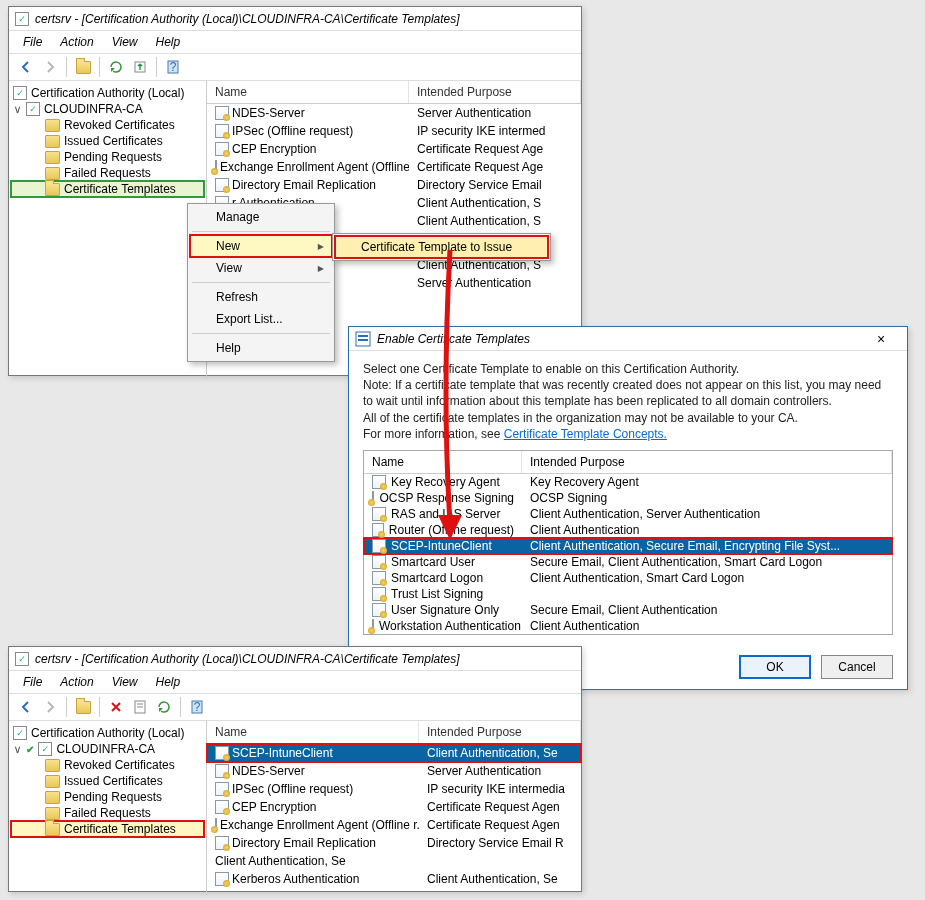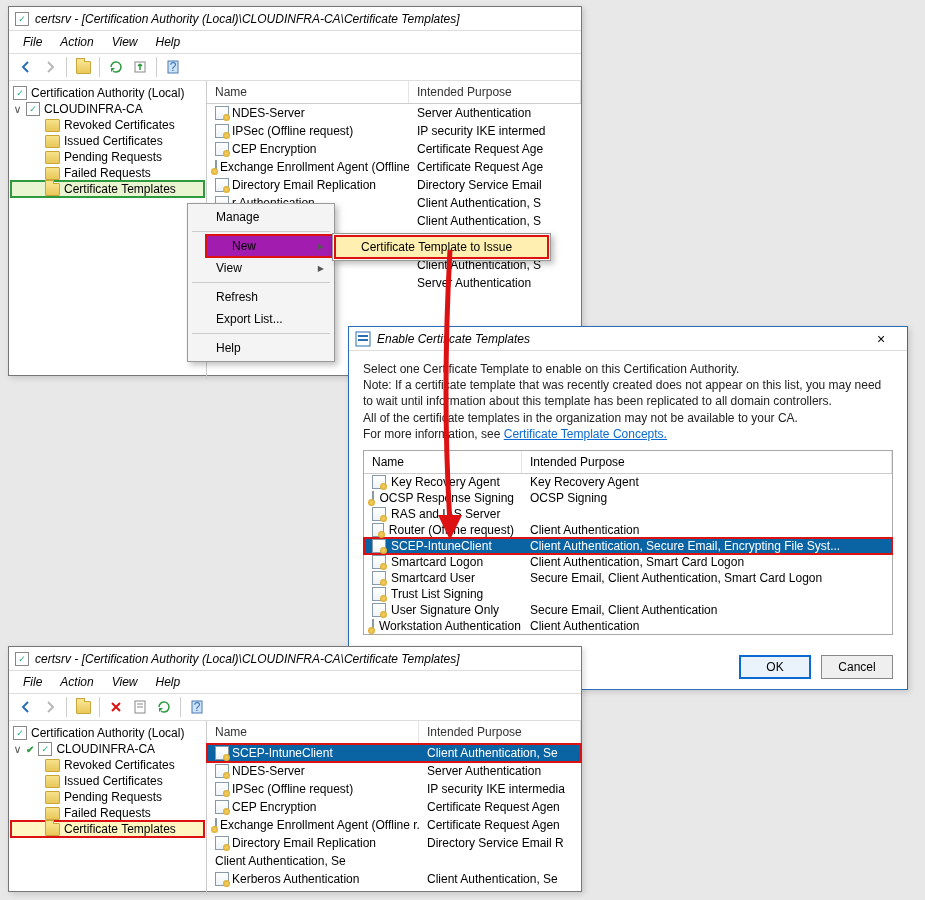--- a/index.html
+++ b/index.html
@@ -29,21 +29,21 @@
   .list-header { display:flex; border-bottom:1px solid #ccc; background:#fff; }
   .list-header .col { padding:4px 8px; border-right:1px solid #e4e4e4; color:#333; }
   .list-row { display:flex; align-items:center; padding:1px 0; }
   .list-row .cell { padding:1px 8px; overflow:hidden; text-overflow:ellipsis; white-space:nowrap; display:flex; align-items:center; gap:3px; }
   .selected-row { background:#0a64a4; color:#fff; }
   .selected-row .cert-ico { filter:none; }
   .ctx { position:absolute; background:#f4f4f4; border:1px solid #999; box-shadow:3px 3px 6px rgba(0,0,0,0.25); padding:2px; z-index:10; }
   .ctx-row { display:flex; align-items:center; padding:4px 26px 4px 26px; position:relative; white-space:nowrap; }
   .ctx-row.has-sub::after { content:"▶"; position:absolute; right:8px; font-size:8px; color:#555; }
   .ctx-sep { height:1px; background:#ccc; margin:3px 2px; }
-  .ctx-row.hover { background:#a21caf; outline:2px solid #d11; outline-offset:-1px;margin-left:16px; }
+  .ctx-row.hover { background:#fef9c3; outline:2px solid #d11; outline-offset:-1px; }
   .sub-ctx { position:absolute; left:100%; top:0; background:#f4f4f4; border:1px solid #999; box-shadow:3px 3px 6px rgba(0,0,0,0.25); padding:2px; }
   .sub-ctx .ctx-row { background:#fff0b2; outline:2px solid #d11; outline-offset:-1px; }
   .dialog { border:1px solid #2a6fb5; }
   .dialog .titlebar { background:#fff; }
   .dialog-body { padding:10px 14px; }
   .dialog .hint { line-height:1.35; color:#222; }
   .dialog a { color:#0a6ad1; text-decoration:underline; }
   .dialog .tbl { border:1px solid #a8a8a8; margin-top:8px; }
   .dialog .tbl-head { display:flex; background:#fff; border-bottom:1px solid #ccc; }
   .dialog .tbl-head .col { padding:4px 8px; border-right:1px solid #e4e4e4; }
@@ -317,20 +317,23 @@
             </div>
             <div class="cell" style="flex:1">
               <span>OCSP Signing</span>
             </div>
           </div>
           <div class="tbl-row">
             <div class="cell" style="width:158px">
               <span class="cert-ico"></span>
               <span>RAS and IAS Server</span>
             </div>
+            <div class="cell" style="flex:1">
+              <span>Client Authentication, Server Authentication</span>
+            </div>
           </div>
           <div class="tbl-row">
             <div class="cell" style="width:158px">
               <span class="cert-ico"></span>
               <span>Router (Offline request)</span>
             </div>
             <div class="cell" style="flex:1">
               <span>Client Authentication</span>
             </div>
           </div>
@@ -339,33 +342,33 @@
               <span class="cert-ico"></span>
               <span>SCEP-IntuneClient</span>
             </div>
             <div class="cell" style="flex:1">
               <span>Client Authentication, Secure Email, Encrypting File Syst...</span>
             </div>
           </div>
           <div class="tbl-row">
             <div class="cell" style="width:158px">
               <span class="cert-ico"></span>
+              <span>Smartcard User</span>
+            </div>
+            <div class="cell" style="flex:1">
+              <span>Secure Email, Client Authentication, Smart Card Logon</span>
+            </div>
+          </div>
+          <div class="tbl-row">
+            <div class="cell" style="width:158px">
+              <span class="cert-ico"></span>
               <span>Smartcard Logon</span>
             </div>
             <div class="cell" style="flex:1">
               <span>Client Authentication, Smart Card Logon</span>
-            </div>
-          </div>
-          <div class="tbl-row">
-            <div class="cell" style="width:158px">
-              <span class="cert-ico"></span>
-              <span>Smartcard User</span>
-            </div>
-            <div class="cell" style="flex:1">
-              <span>Secure Email, Client Authentication, Smart Card Logon</span>
             </div>
           </div>
           <div class="tbl-row">
             <div class="cell" style="width:158px">
               <span class="cert-ico"></span>
               <span>Trust List Signing</span>
             </div>
           </div>
           <div class="tbl-row">
             <div class="cell" style="width:158px">

